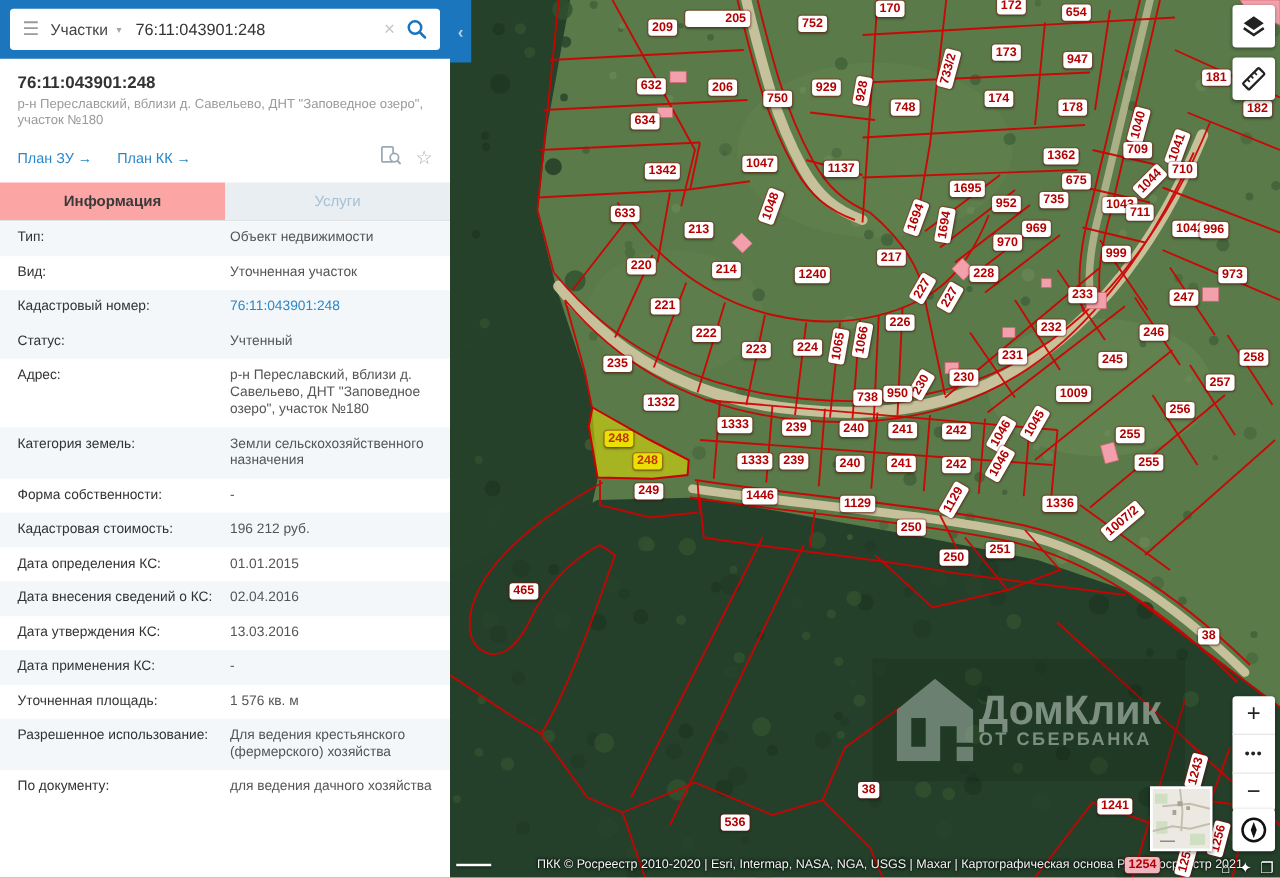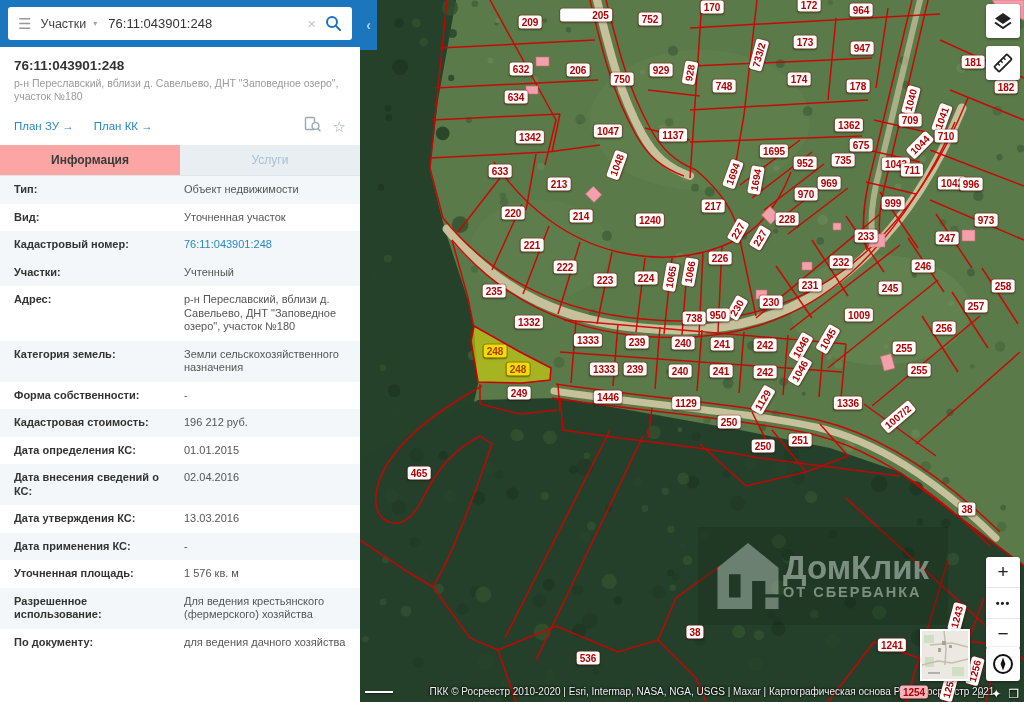--- a/index.html
+++ b/index.html
@@ -29,21 +29,21 @@
   .star{font-size:15px;line-height:1;color:#9aa9b4;}
 
   .tabs{display:flex;height:30px;border-bottom:1px solid #e0e4e7;flex:none;}
   .tab{flex:1;display:flex;align-items:center;justify-content:center;font-size:12px;cursor:default;}
   .tab.active{background:#fca5a5;color:#3a3a3a;font-weight:bold;}
   .tab.inactive{background:#e9eef2;color:#a7c1d4;}
 
   .rows{flex:1;overflow:hidden;}
   .row{display:flex;padding:7px 10px 7px 14px;font-size:11px;line-height:13.5px;box-sizing:border-box;}
   .row.alt{background:#f3f7f9;}
-  .row-label{width:170px;flex:none;font-weight:bold;color:#333;padding-right:10px;box-sizing:border-box;}
+  .row-label{width:170px;flex:none;font-weight:normal;color:#333;padding-right:10px;box-sizing:border-box;}
   .row-value{flex:1;color:#555;}
   .row-value.link{color:#2a87c8;}
 
   
   .map{position:absolute;left:360px;top:0;width:664px;height:702px;background:#4f6e42;overflow:hidden;}
   .map svg.base{position:absolute;left:0;top:0;}
   .chip{position:absolute;background:#fff;color:#b30000;font-size:10px;font-weight:bold;line-height:13px;
         padding:0 3px;border-radius:2.5px;white-space:nowrap;z-index:3;
         box-shadow:0 0 0 1px rgba(170,0,0,.28),0 1px 2px rgba(0,0,0,.35);}
   .chip.hl{background:#e9e005;color:#c03500;}
@@ -131,21 +131,21 @@
       </div>
       <div class="row">
         <div class="row-label">Вид:</div>
         <div class="row-value">Уточненная участок</div>
       </div>
       <div class="row alt">
         <div class="row-label">Кадастровый номер:</div>
         <div class="row-value link">76:11:043901:248</div>
       </div>
       <div class="row alt">
-        <div class="row-label">Участки:</div>
+        <div class="row-label">Статус:</div>
         <div class="row-value">Учтенный</div>
       </div>
       <div class="row">
         <div class="row-label">Адрес:</div>
         <div class="row-value">р-н Переславский, вблизи д. Савельево, ДНТ "Заповедное озеро", участок №180</div>
       </div>
       <div class="row alt">
         <div class="row-label">Категория земель:</div>
         <div class="row-value">Земли сельскохозяйственного назначения</div>
       </div>
@@ -596,25 +596,25 @@
       <path d="M6,42 h12" stroke="#8a8a8a" stroke-width="1.2"></path>
     </svg>
   </div>
 
   <div class="miniicons">
     <span>⌂</span>
     <span>✦</span>
     <span>❐</span>
   </div>
 <div class="chip" style="left: 170px; top: 22px; transform: translate(-50%, -50%);">209</div>
-    <div class="chip" style="left: 226px; top: 15px; transform: translate(-50%, -50%); padding-left: 32px;">205</div>
+    <div class="chip" style="left: 214px; top: 15px; transform: translate(-50%, -50%); padding-left: 32px;">205</div>
     <div class="chip" style="left: 290px; top: 19px; transform: translate(-50%, -50%);">752</div>
     <div class="chip" style="left: 352px; top: 7px; transform: translate(-50%, -50%);">170</div>
     <div class="chip" style="left: 449px; top: 5px; transform: translate(-50%, -50%);">172</div>
-    <div class="chip" style="left: 501px; top: 10px; transform: translate(-50%, -50%);">964</div>
+    <div class="chip" style="left: 501px; top: 10px; transform: translate(-50%, -50%);">654</div>
     <div class="chip" style="left: 161px; top: 69px; transform: translate(-50%, -50%);">632</div>
     <div class="chip" style="left: 218px; top: 70px; transform: translate(-50%, -50%);">206</div>
     <div class="chip" style="left: 262px; top: 79px; transform: translate(-50%, -50%);">750</div>
     <div class="chip" style="left: 301px; top: 70px; transform: translate(-50%, -50%);">929</div>
     <div class="chip" style="left: 330px; top: 73px; transform: translate(-50%, -50%) rotate(-80deg);">928</div>
     <div class="chip" style="left: 399px; top: 55px; transform: translate(-50%, -50%) rotate(-75deg);">733/2</div>
     <div class="chip" style="left: 445px; top: 42px; transform: translate(-50%, -50%);">173</div>
     <div class="chip" style="left: 502px; top: 48px; transform: translate(-50%, -50%);">947</div>
     <div class="chip" style="left: 156px; top: 97px; transform: translate(-50%, -50%);">634</div>
     <div class="chip" style="left: 364px; top: 86px; transform: translate(-50%, -50%);">748</div>

